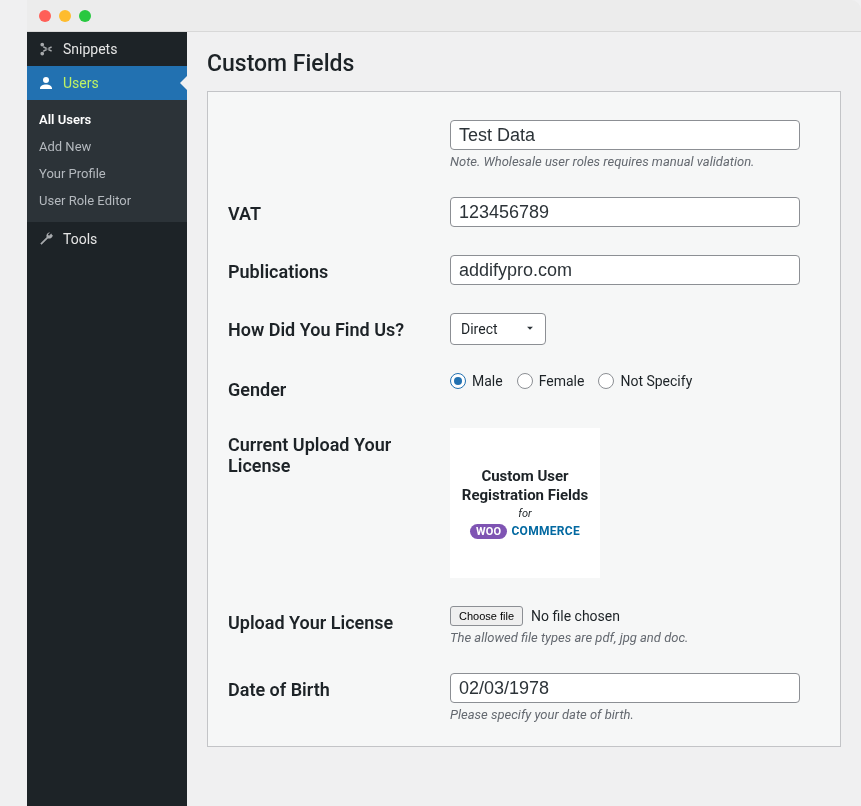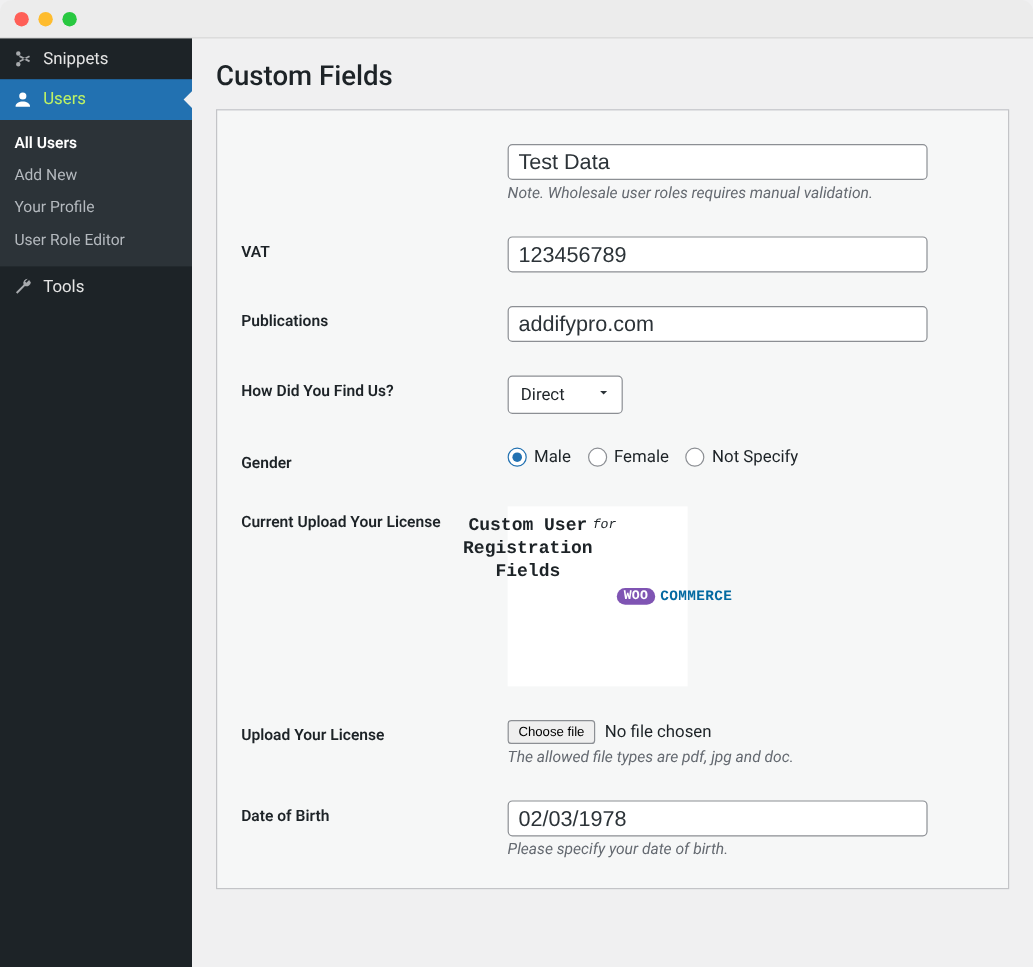--- a/index.html
+++ b/index.html
@@ -1,17 +1,17 @@
 <!DOCTYPE html>
 <html><head>
 <meta charset="utf-8">
 <style>
   * { box-sizing: border-box; margin: 0; padding: 0; }
   html, body { width: 861px; height: 806px; font-family: -apple-system, BlinkMacSystemFont, "Segoe UI", Roboto, sans-serif; font-size: 13px; color: #1d2327; background: #f0f0f1; overflow: hidden; }
-  .window { width: 861px; height: 806px; background: #f0f0f1; border-radius: 10px 10px 0 0; overflow: hidden; display: flex; flex-direction: column; }
+  .window { width: 861px; height: 806px; background: #f0f0f1; border-radius: 10px 10px 0 0; overflow: hidden; display: flex; flex-direction: column; padding-left: 27px; }
   .titlebar { height: 32px; background: #ececec; display: flex; align-items: center; padding: 0 12px; gap: 8px; border-bottom: 1px solid #d8d8d8; }
   .tldot { width: 12px; height: 12px; border-radius: 50%; }
   .t-close { background: #ff5f57; }
   .t-min   { background: #febc2e; }
   .t-max   { background: #28c840; }
   .body { flex: 1; display: flex; min-height: 0; }
   .sidebar { width: 160px; background: #1d2327; color: #f0f0f1; display: flex; flex-direction: column; font-size: 14px; }
   .sb-item { display: flex; align-items: center; gap: 8px; padding: 8px 10px; color: #e5e5e5; cursor: pointer; position: relative; }
   .sb-item.active { background: #2271b1; color: #bef264; }
   .sb-item.active::after { content: ""; position: absolute; right: -1px; top: 50%; transform: translateY(-50%); border: 8px solid transparent; border-right-color: #f0f0f1; }
@@ -19,32 +19,32 @@
   .sb-icon svg { fill: #a7aaad; width: 18px; height: 18px; }
   .sb-item.active .sb-icon svg { fill: #fff; }
   .sb-sub { background: #2c3338; padding: 6px 0 8px; }
   .sb-sub a { display: block; padding: 6px 12px; color: #b4b9be; text-decoration: none; font-size: 13px; cursor: pointer; }
   .sb-sub a.current { color: #fff; font-weight: 600; }
   .main { flex: 1; padding: 10px 20px 20px; overflow: auto; }
   h1 { font-size: 23px; font-weight: 500; margin: 8px 0 14px; color: #1d2327; }
   .card { background: #f6f7f7; border: 1px solid #c3c4c7; padding: 28px 20px 24px; }
   .row { display: flex; align-items: flex-start; margin-bottom: 28px; }
   .row:last-child { margin-bottom: 0; }
-  .row .label { width: 222px; padding-top: 6px; font-weight: 600; font-size: 13px; color: #1d2327; }
+  .row .label { width: 222px; padding-top: 6px; font-weight: 600; font-size: 18px; color: #1d2327; }
   .row .field { flex: 1; }
   input[type=text] { width: 350px; height: 30px; padding: 4px 8px; border: 1px solid #8c8f94; border-radius: 4px; font-size: 18px; background: #fff; color: #2c3338; }
   .note { font-style: italic; color: #646970; font-size: 13px; margin-top: 4px; }
   .select { display: inline-flex; align-items: center; justify-content: space-between; width: 96px; height: 32px; border: 1px solid #8c8f94; border-radius: 4px; background: #fff; padding: 0 8px 0 10px; font-size: 14px; cursor: pointer; }
   .select .chev svg { width: 14px; height: 14px; fill: #2c3338; }
   .radios { display: flex; align-items: flex-start; gap: 14px; font-size: 14px; }
   .radio { display: inline-flex; align-items: center; gap: 6px; cursor: pointer; }
   .rdot { width: 16px; height: 16px; border: 1px solid #8c8f94; border-radius: 50%; display: inline-flex; align-items: center; justify-content: center; background: #fff; }
   .rdot.checked::after { content: ""; width: 8px; height: 8px; border-radius: 50%; background: #2271b1; }
   .rdot.checked { border-color: #2271b1; }
-  .thumb { width: 150px; height: 150px; background: #fff; display: flex; flex-direction: row; justify-content: center; text-align: center; padding: 8px; font-family: Liberation Mono, monospace; }
+  .thumb { width: 150px; height: 150px; background: #fff; display: flex; flex-direction: column; align-items: center; justify-content: center; text-align: center; padding: 8px; }
   .thumb .t1 { font-weight: 700; font-size: 15px; line-height: 1.25; }
   .thumb .t2 { font-style: italic; font-size: 11px; margin: 2px 0 4px; }
   .badge { display: inline-flex; align-items: center; gap: 4px; font-size: 12px; font-weight: 700; }
   .woo { background: #7f54b3; color: #fff; padding: 1px 6px; border-radius: 8px; font-weight: 700; font-size: 11px; letter-spacing: .2px; }
   .com { color: #0369a1; font-weight: 700; font-size: 12px; letter-spacing: .3px; }
   .fileline { display: flex; align-items: center; gap: 8px; font-size: 14px; }
   .choose { border: 1px solid #8c8f94; border-radius: 3px; background: #efefef; font-size: 11px; padding: 3px 8px; cursor: pointer; }
   .date { width: 174px; }
 </style>
 </head>

